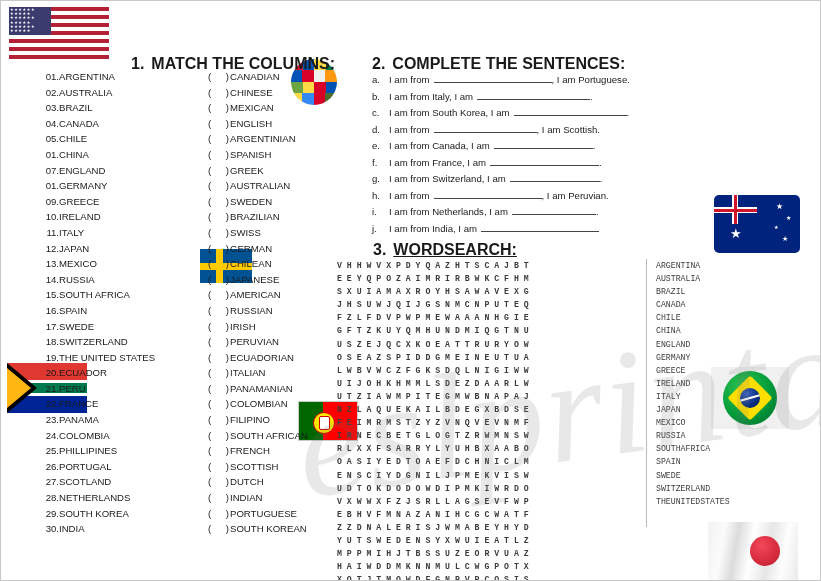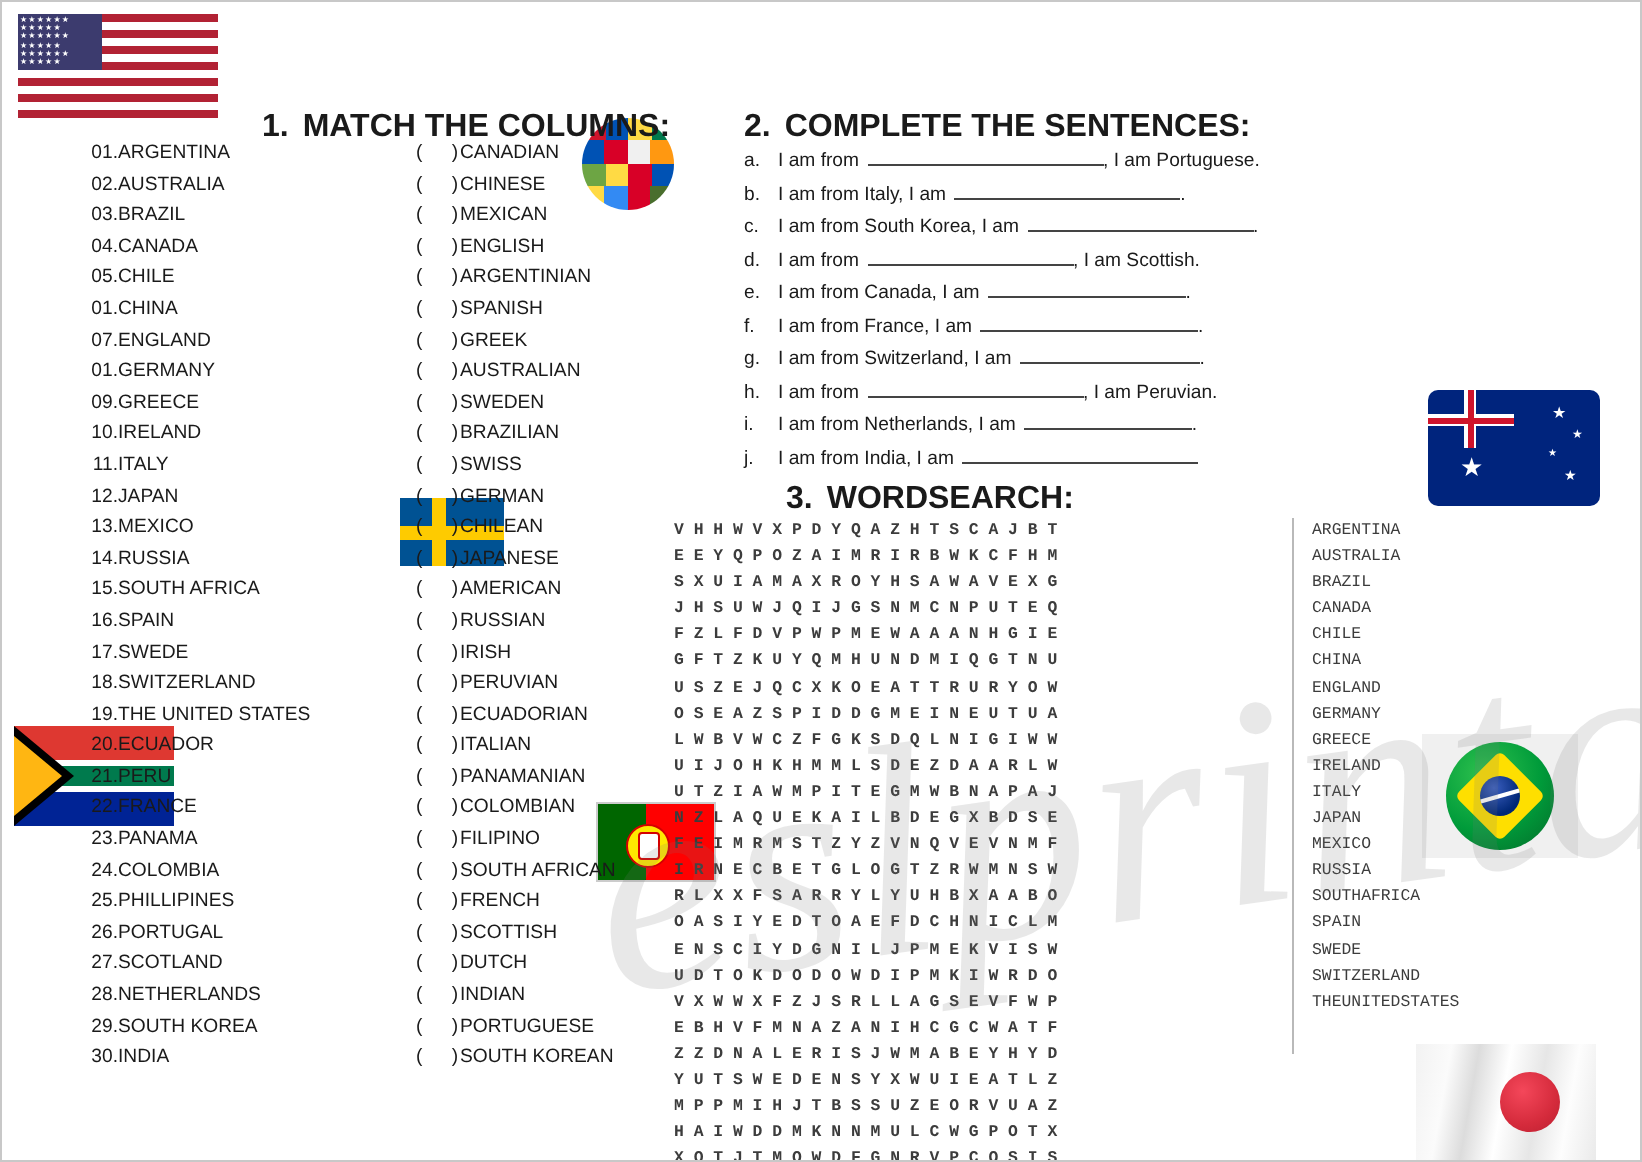--- a/index.html
+++ b/index.html
@@ -640,21 +640,21 @@
         <span>.</span>
       </div>
       <div class="s-row">
         <span class="letter">j.</span>
         <span>I am from India, I am</span>
         <span class="blank" style="width: 118px; margin-left: 4px;"></span>
         <span></span>
       </div>
     </div>
 
-  <div class="sec-head" style="left:392px; top:240px;">
+  <div class="sec-head" style="left:372px; top:240px;text-decoration:underline;">
     <span class="sec-num">3.</span><span>WORDSEARCH:</span>
   </div>
   <div id="ex3-grid">
       <div class="ws-row">V H H W V X P D Y Q A Z H T S C A J B T</div>
       <div class="ws-row">E E Y Q P O Z A I M R I R B W K C F H M</div>
       <div class="ws-row">S X U I A M A X R O Y H S A W A V E X G</div>
       <div class="ws-row">J H S U W J Q I J G S N M C N P U T E Q</div>
       <div class="ws-row">F Z L F D V P W P M E W A A A N H G I E</div>
       <div class="ws-row">G F T Z K U Y Q M H U N D M I Q G T N U</div>
       <div class="ws-row">U S Z E J Q C X K O E A T T R U R Y O W</div>

